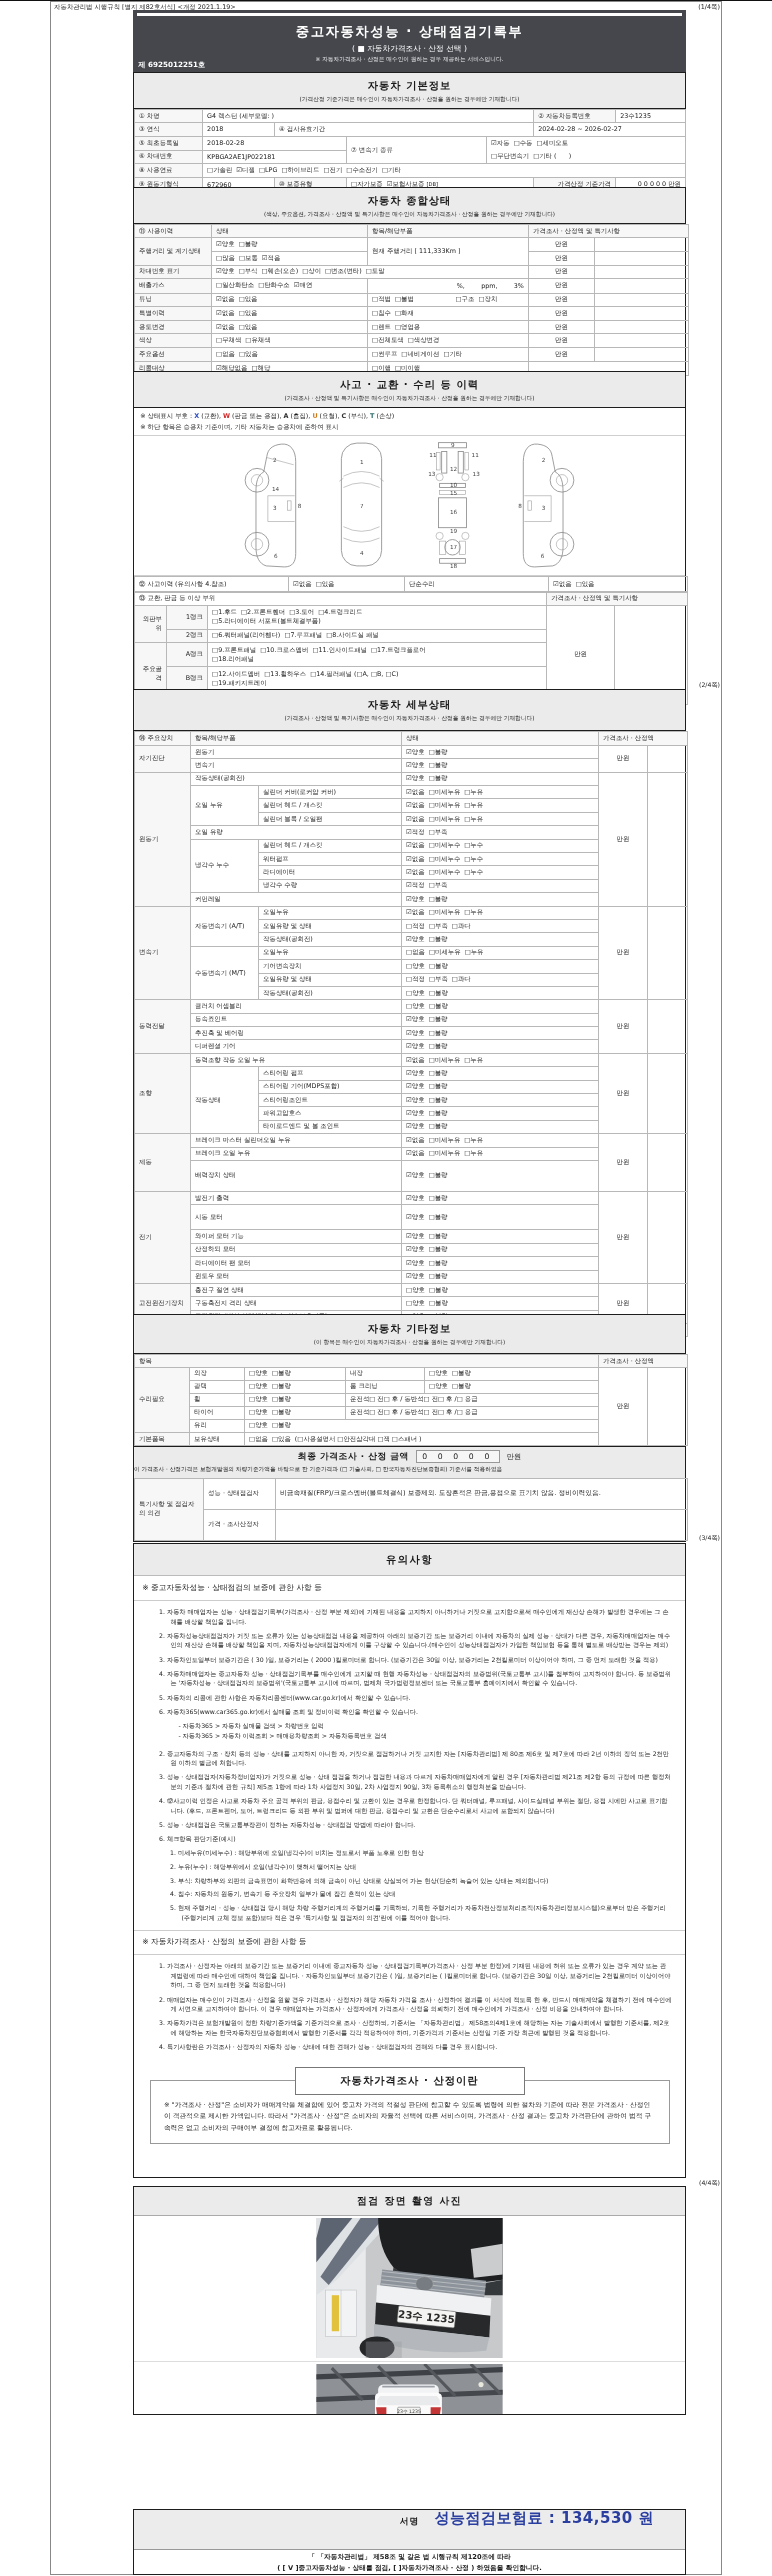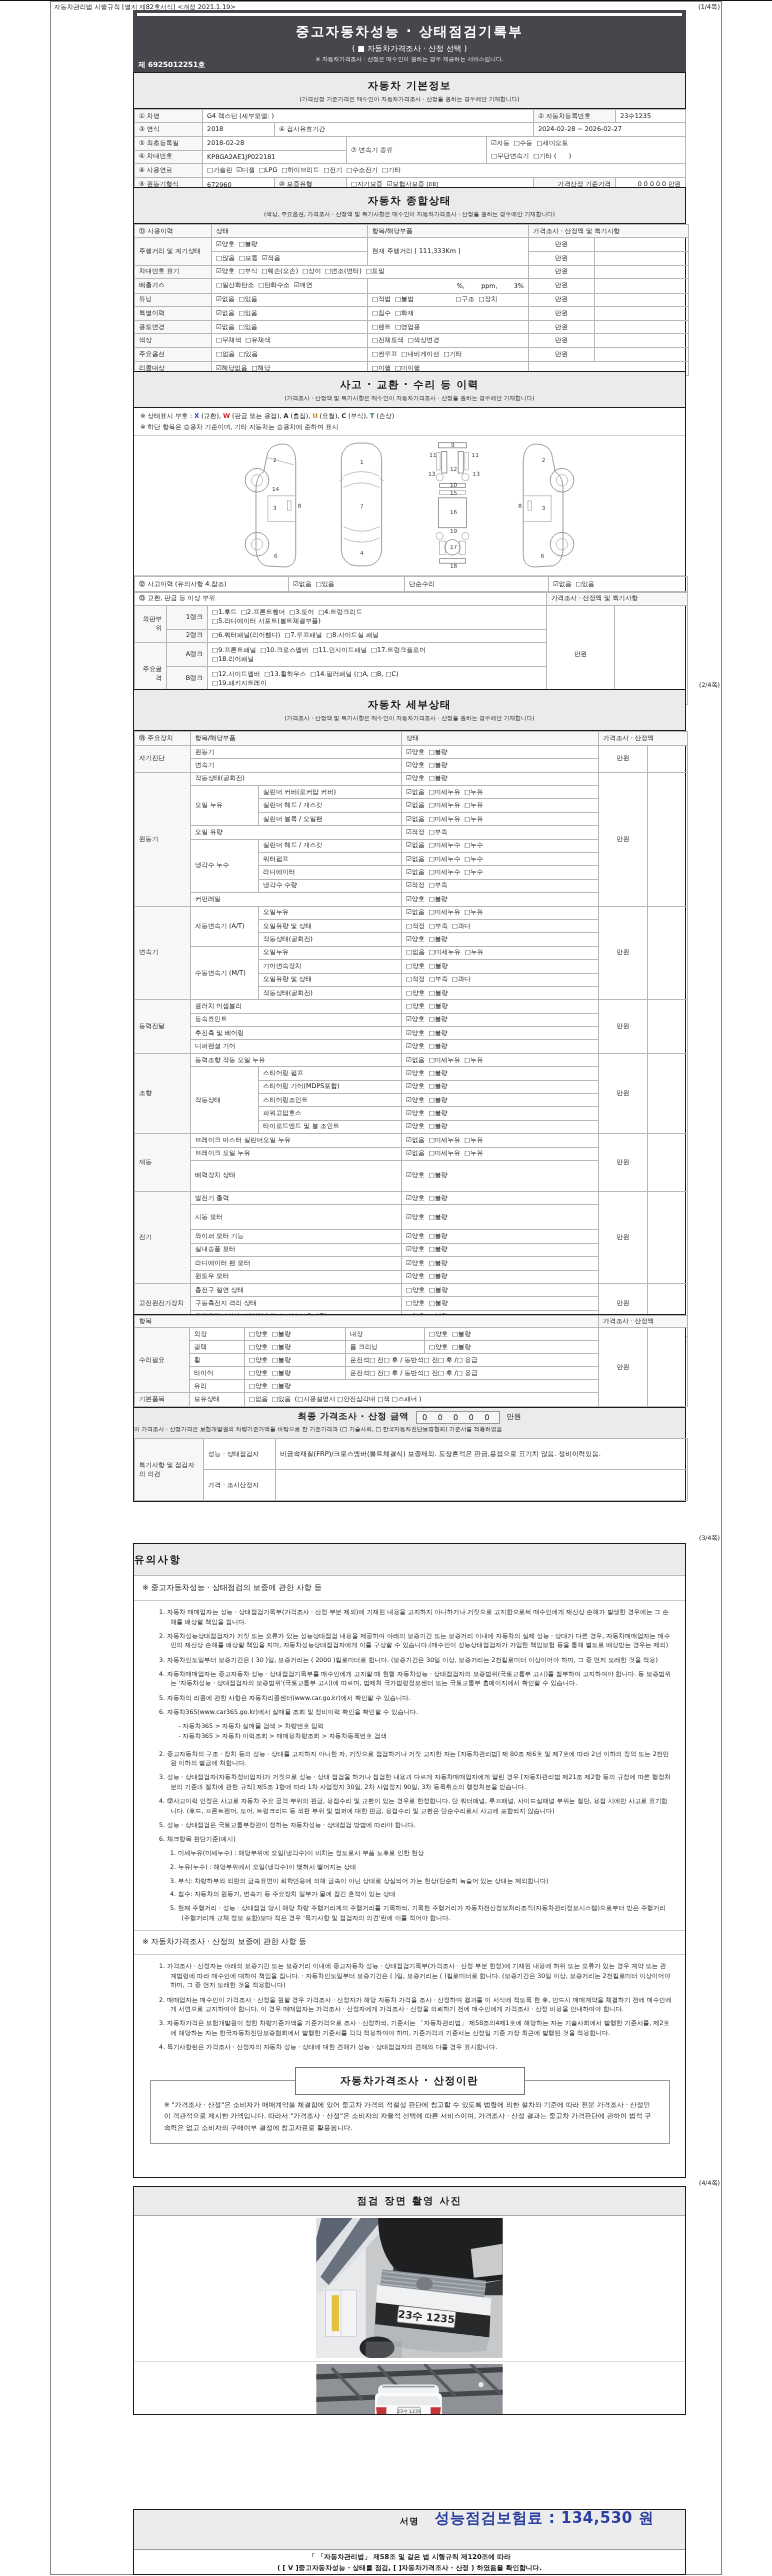--- a/index.html
+++ b/index.html
@@ -29,21 +29,21 @@
 .diagwrap svg{display:block}
 .dnum{font-size:11px;fill:#444;font-family:"DejaVu Sans",sans-serif}
 .car{fill:none;stroke:#8a8a8a;stroke-width:1.6}
 .carl{fill:none;stroke:#9a9a9a;stroke-width:1.1}
 .finalblock{border-top:1px solid #1d1d1d;background:#ebebeb;padding:3.1px 0 3.6px 0}
 .finalblock .row1{display:flex;justify-content:center;align-items:center;gap:7.2px}
 .finalblock .fl{font-size:8.8px;font-weight:bold;letter-spacing:0.5px}
 .finalblock .fa{font-size:7.7px;letter-spacing:4.1px;background:#f6f6f6;border:0.5px solid #999;padding:1px 5.2px}
 .finalblock .fn{font-size:5.7px;margin-top:2.6px}
 .noticebox{position:absolute;left:133px;top:1543px;width:553px;height:635px;border:1px solid #1d1d1d;background:#fff;overflow:hidden}
-.nb-title{background:#ebebeb;border-bottom:0.5px solid #bbb;text-align:left;font-size:10.3px;font-weight:bold;letter-spacing:1.5px;padding:9.3px 0 8.2px}
+.nb-title{background:#ebebeb;border-bottom:0.5px solid #bbb;text-align:center;font-size:10.3px;font-weight:bold;letter-spacing:1.5px;padding:9.3px 0 8.2px}
 .nb-sub{border-bottom:0.5px solid #ccc;padding:6.7px 8.2px;font-size:7.7px}
 .nb-items{padding:6.2px 13.4px 3.1px 13.4px}
 .ni{font-size:6.2px;line-height:1.55;margin-bottom:4.6px;padding-left:23px;text-indent:-11.3px;color:#1c1c1c}
 .nib{font-size:6.2px;line-height:1.55;padding-left:31px;color:#1c1c1c}
 .nis{font-size:6.2px;line-height:1.55;margin-bottom:4.1px;padding-left:34px;text-indent:-11.3px;color:#1c1c1c}
 .pinfo{position:relative;margin:20.6px 15.5px 0 15.5px;border:0.5px solid #999;padding:18.5px 13.4px 8.2px 13.4px}
 .pinfo-title{position:absolute;top:-14px;left:50%;transform:translateX(-50%);width:230px;height:28px;background:#fff;border:0.5px solid #777;display:flex;align-items:center;justify-content:center;font-size:10.3px;font-weight:bold;letter-spacing:1px}
 .pinfo-text{font-size:6.7px;line-height:1.75;color:#1c1c1c}
 .photosec{position:absolute;left:133px;top:2186px;width:553px;height:229px;border:1px solid #1d1d1d;background:#fff;overflow:hidden}
 .photosec .head{background:#ebebeb;border-bottom:0.5px solid #aaa;text-align:center;font-size:9.8px;font-weight:bold;letter-spacing:1.5px;padding:8.2px 0 7.2px}
@@ -552,21 +552,21 @@
         </tr>
     <tr style="height:25px">
           <td colspan="2">시동 모터</td>
           <td>☑양호  □불량</td>
         </tr>
     <tr style="height:13.4px">
           <td colspan="2">와이퍼 모터 기능</td>
           <td>☑양호  □불량</td>
         </tr>
     <tr style="height:13.4px">
-          <td colspan="2">실내송풍 모터</td>
+          <td colspan="2">산정하되 모터</td>
           <td>☑양호  □불량</td>
         </tr>
     <tr style="height:13.4px">
           <td colspan="2">라디에이터 팬 모터</td>
           <td>☑양호  □불량</td>
         </tr>
     <tr style="height:13.4px">
           <td colspan="2">윈도우 모터</td>
           <td>☑양호  □불량</td>
         </tr>
@@ -592,20 +592,24 @@
           <td colspan="2">연료누출(LP가스포함)</td>
           <td>☑없음  □있음</td>
           <td class="won">만원</td>
           <td></td>
         </tr>
   </tbody>
     </table>
 </div>
 
 <div class="sec" style="top:1314px">
+  <div class="sechead" style="padding:7.2px 0 6.2px">
+    <div class="t">자동차 기타정보</div>
+    <div class="n">(이 항목은 매수인이 자동차가격조사 · 산정을 원하는 경우에만 기재합니다)</div>
+  </div>
   <table class="frm">
     <colgroup>
         <col style="width:55px">
         <col style="width:55px">
         <col style="width:101px">
         <col style="width:79px">
         <col style="width:174px">
         <col style="width:49px">
         <col style="width:40px">
       </colgroup>

